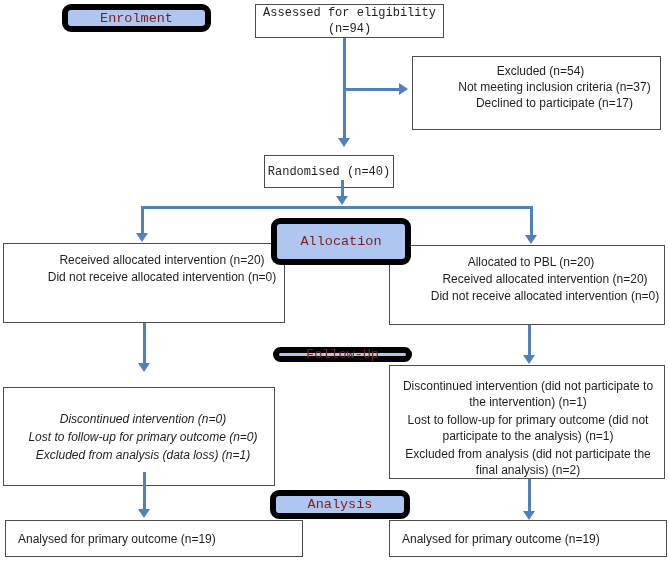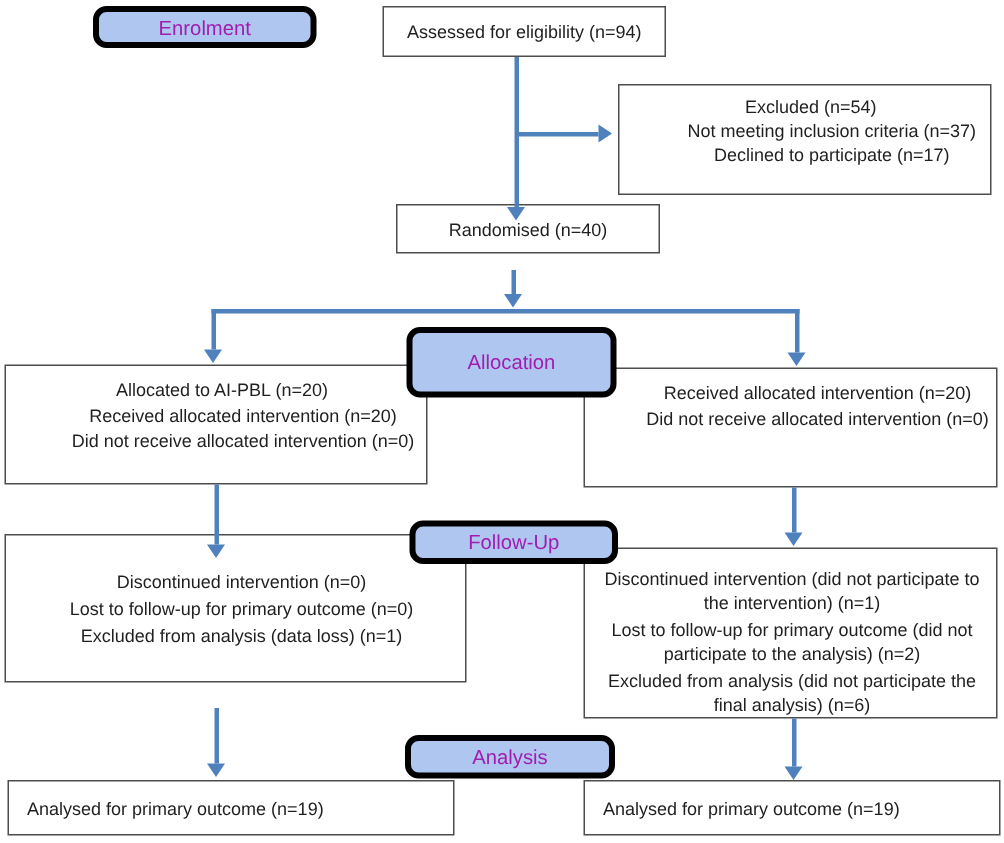--- a/index.html
+++ b/index.html
@@ -4,26 +4,26 @@
 <style>
   html,body{margin:0;padding:0;background:#fff;}
   #canvas{
     position:relative;width:669px;height:562px;background:#ffffff;
     font-family:"Liberation Sans", sans-serif;color:#1f1f1f;overflow:hidden;
   }
   .box{
     position:absolute;background:#fff;border:1.5px solid #4d4d4d;
     font-size:12px;line-height:16px;box-sizing:border-box;z-index:1;text-align:center;
   }
-  .box.center{display:flex;align-items:center;justify-content:center;}
+  .box.center{display:flex;align-items:center;justify-content:center;font-family:Liberation Mono, monospace;}
   .box.vcenter{display:flex;flex-direction:column;justify-content:center;}
   .badge{
-    position:absolute;background:#aec6f0;border:4px solid #000000;border-radius:9px;
+    position:absolute;background:#aec6f0;border:6px solid #000000;border-radius:9px;
     display:flex;align-items:center;justify-content:center;
-    color:#a21caf;font-size:13.5px;z-index:3;box-sizing:border-box;
+    color:#7f1d1d;font-size:13.5px;z-index:3;box-sizing:border-box;font-family:Liberation Mono, monospace;
   }
   .vshaft,.hshaft{position:absolute;background:#4f81bd;z-index:2;}
   .vshaft{width:3px;}
   .hshaft{height:3px;}
   .head-down{
     position:absolute;width:0;height:0;z-index:2;
     border-left:6px solid transparent;border-right:6px solid transparent;
     border-top:9px solid #4f81bd;
   }
   .head-right{
@@ -41,72 +41,72 @@
   .fu-right p{margin:0 0 3px 0;line-height:15.5px;}
   .single{display:flex;align-items:center;padding-left:12px;}
 </style>
 </head>
 <body>
 
 <div id="canvas">
 
   <div class="badge" style="left:62px;top:4px;width:149px;height:28px;">Enrolment</div>
   <div class="badge" style="left:271px;top:218px;width:140px;height:47px;">Allocation</div>
-  <div class="badge" style="left:273px;top:347px;width:139px;height:29px;">Follow-Up</div>
+  <div class="badge" style="left:273px;top:347px;width:139px;height:15px;">Follow-Up</div>
   <div class="badge" style="left:270px;top:490px;width:140px;height:29px;">Analysis</div>
 
   <div class="box center" style="left:255px;top:4px;width:189px;height:34px;">Assessed for eligibility (n=94)</div>
 
   <div class="vshaft" style="left:343px;top:38px;height:100px;"></div>
   <div class="head-down" style="left:338px;top:138px;"></div>
 
   <div class="hshaft" style="left:346px;top:88px;width:53px;"></div>
   <div class="head-right" style="left:399px;top:83px;"></div>
 
   <div class="box pad-top" style="left:412px;top:56px;width:249px;height:74px;">
     <div class="title">Excluded (n=54)</div>
     <div class="ind">Not meeting inclusion criteria (n=37)</div>
     <div class="ind">Declined to participate (n=17)</div>
   </div>
 
-  <div class="box center" style="left:264px;top:136px;width:176px;height:33px;">Randomised (n=40)</div>
+  <div class="box center" style="left:264px;top:155px;width:130px;height:33px;">Randomised (n=40)</div>
 
   <div class="vshaft" style="left:341px;top:180px;height:16px;"></div>
   <div class="head-down" style="left:336px;top:196px;"></div>
 
   <div class="hshaft" style="left:141px;top:206px;width:392px;"></div>
   <div class="vshaft" style="left:141px;top:206px;height:27px;"></div>
   <div class="head-down" style="left:136px;top:233px;"></div>
   <div class="vshaft" style="left:530px;top:206px;height:29px;"></div>
   <div class="head-down" style="left:525px;top:235px;"></div>
 
   <div class="box alloc" style="left:3px;top:243px;width:282px;height:80px;">
-    <div class="title">Allocated to AI-PBL (n=20)</div>
     <div class="ind">Received allocated intervention (n=20)</div>
     <div class="ind">Did not receive allocated intervention (n=0)</div>
   </div>
   <div class="box alloc" style="left:389px;top:245px;width:276px;height:80px;">
+    <div class="title">Allocated to PBL (n=20)</div>
     <div class="ind">Received allocated intervention (n=20)</div>
     <div class="ind">Did not receive allocated intervention (n=0)</div>
   </div>
 
   <div class="vshaft" style="left:143px;top:323px;height:40px;"></div>
   <div class="head-down" style="left:138px;top:363px;"></div>
   <div class="vshaft" style="left:528px;top:325px;height:30px;"></div>
   <div class="head-down" style="left:523px;top:355px;"></div>
 
-  <div class="box vcenter fu-left" style="left:3px;top:356px;width:308px;height:99px;">
+  <div class="box vcenter fu-left" style="left:3px;top:387px;width:272px;height:99px;font-style:italic;">
     <div>Discontinued intervention (n=0)</div>
     <div>Lost to follow-up for primary outcome (n=0)</div>
     <div>Excluded from analysis (data loss) (n=1)</div>
   </div>
   <div class="box fu-right" style="left:389px;top:365px;width:276px;height:114px;">
     <p>Discontinued intervention (did not participate to the intervention) (n=1)</p>
-    <p>Lost to follow-up for primary outcome (did not participate to the analysis) (n=2)</p>
-    <p>Excluded from analysis (did not participate the final analysis) (n=6)</p>
+    <p>Lost to follow-up for primary outcome (did not participate to the analysis) (n=1)</p>
+    <p>Excluded from analysis (did not participate the final analysis) (n=2)</p>
   </div>
 
   <div class="vshaft" style="left:143px;top:472px;height:37px;"></div>
   <div class="head-down" style="left:138px;top:509px;"></div>
   <div class="vshaft" style="left:528px;top:479px;height:32px;"></div>
   <div class="head-down" style="left:523px;top:511px;"></div>
 
   <div class="box single" style="left:5px;top:520px;width:298px;height:37px;">Analysed for primary outcome (n=19)</div>
   <div class="box single" style="left:389px;top:520px;width:278px;height:37px;">Analysed for primary outcome (n=19)</div>
 

